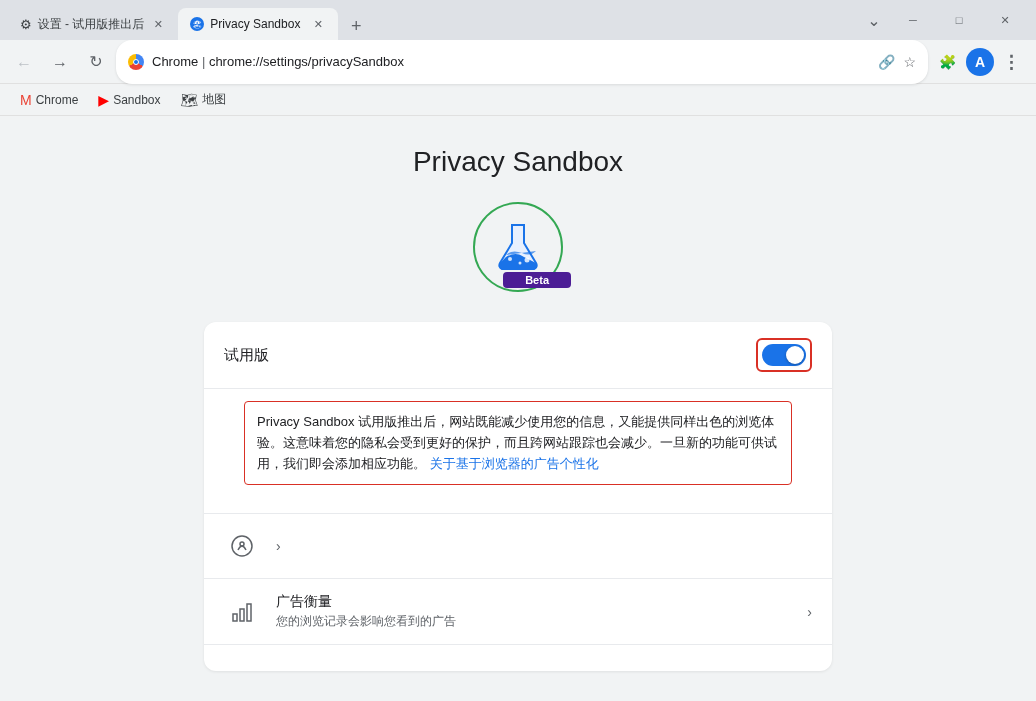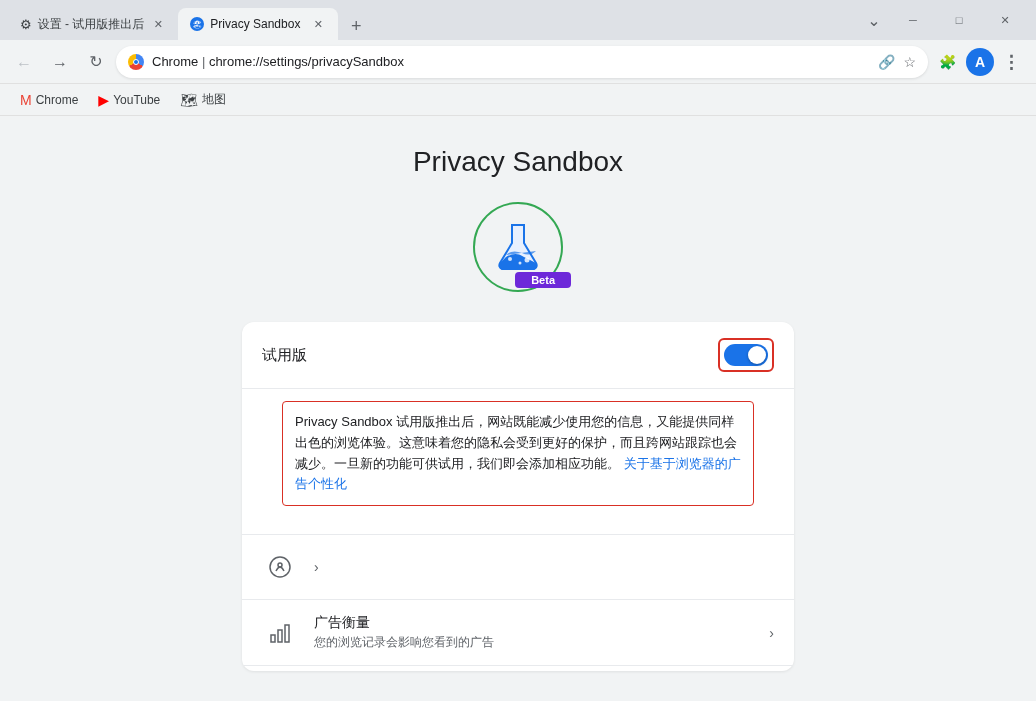--- a/index.html
+++ b/index.html
@@ -97,21 +97,21 @@
       width: 32px; height: 32px;
       border-radius: 50%;
       display: flex; align-items: center; justify-content: center;
       cursor: pointer;
       color: #5f6368;
       font-size: 16px;
     }
     .nav-btn.disabled { color: #bdc1c6; cursor: default; }
     .address-bar {
       flex: 1;
-      height: 32px;
+      height: 44px;
       background: white;
       border-radius: 16px;
       display: flex;
       align-items: center;
       padding: 0 12px;
       gap: 8px;
       box-shadow: 0 1px 3px rgba(0,0,0,0.1);
     }
     .address-text {
       font-size: 13px;
@@ -215,34 +215,34 @@
       background: transparent;
     }
     .flask-svg {
       width: 52px;
       height: 52px;
     }
     .beta-badge {
       position: absolute;
       bottom: 4px;
       right: -8px;
-      background: #6d28d9;
+      background: #4c1d95;
       color: white;
       font-size: 11px;
       font-weight: 600;
-      padding: 2px 16px;
+      padding: 2px 22px;
       border-radius: 4px;
       text-align: right;
     }
 
     
     .card {
       background: white;
       border-radius: 12px;
-      width: 552px;
+      width: 628px;
       padding: 0;
       box-shadow: 0 1px 3px rgba(0,0,0,0.08);
       overflow: hidden;
     }
 
     
     .trial-section {
       padding: 16px 20px;
       display: flex;
       align-items: center;
@@ -396,21 +396,21 @@
   </div>
 </div>
 
 <div class="bookmarks-bar">
   <div class="bookmark-item">
     <span class="bm-icon-gmail">M</span>
     <span>Chrome</span>
   </div>
   <div class="bookmark-item">
     <span class="bm-icon-youtube">▶</span>
-    <span>YouTube</span>
+    <span>Sandbox</span>
   </div>
   <div class="bookmark-item">
     <span class="bm-icon-maps">🗺</span>
     <span>地图</span>
   </div>
 </div>
 
 <div class="content">
   <h1 class="page-title">Privacy Sandbox</h1>
 

